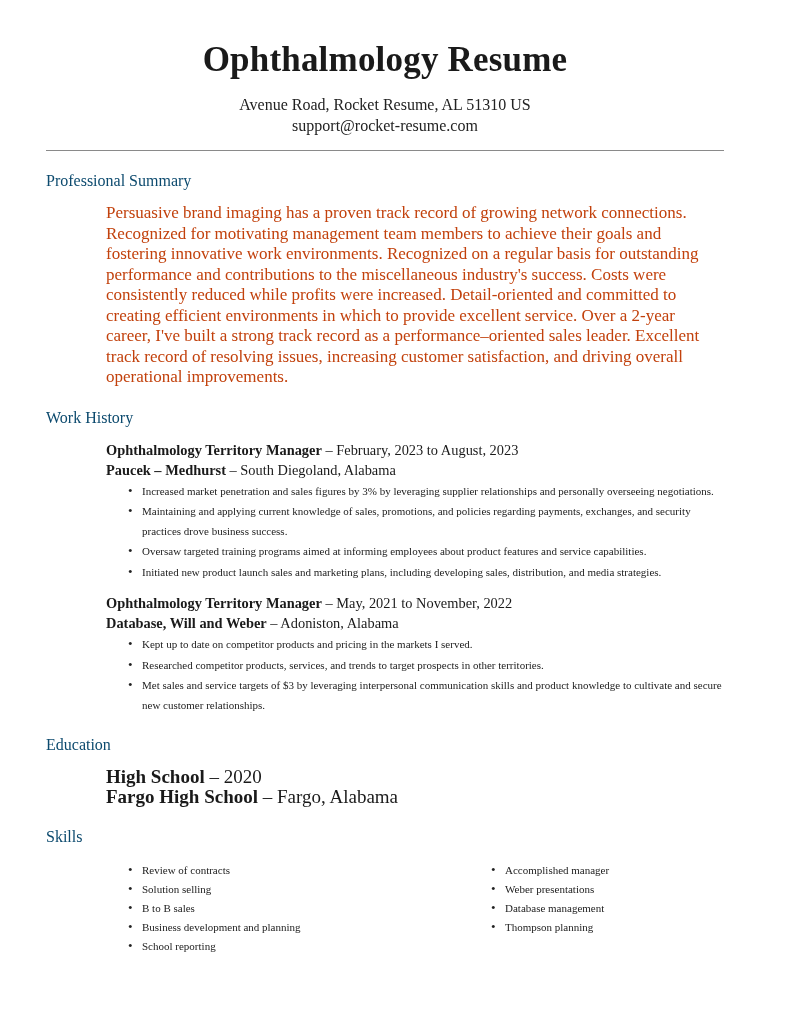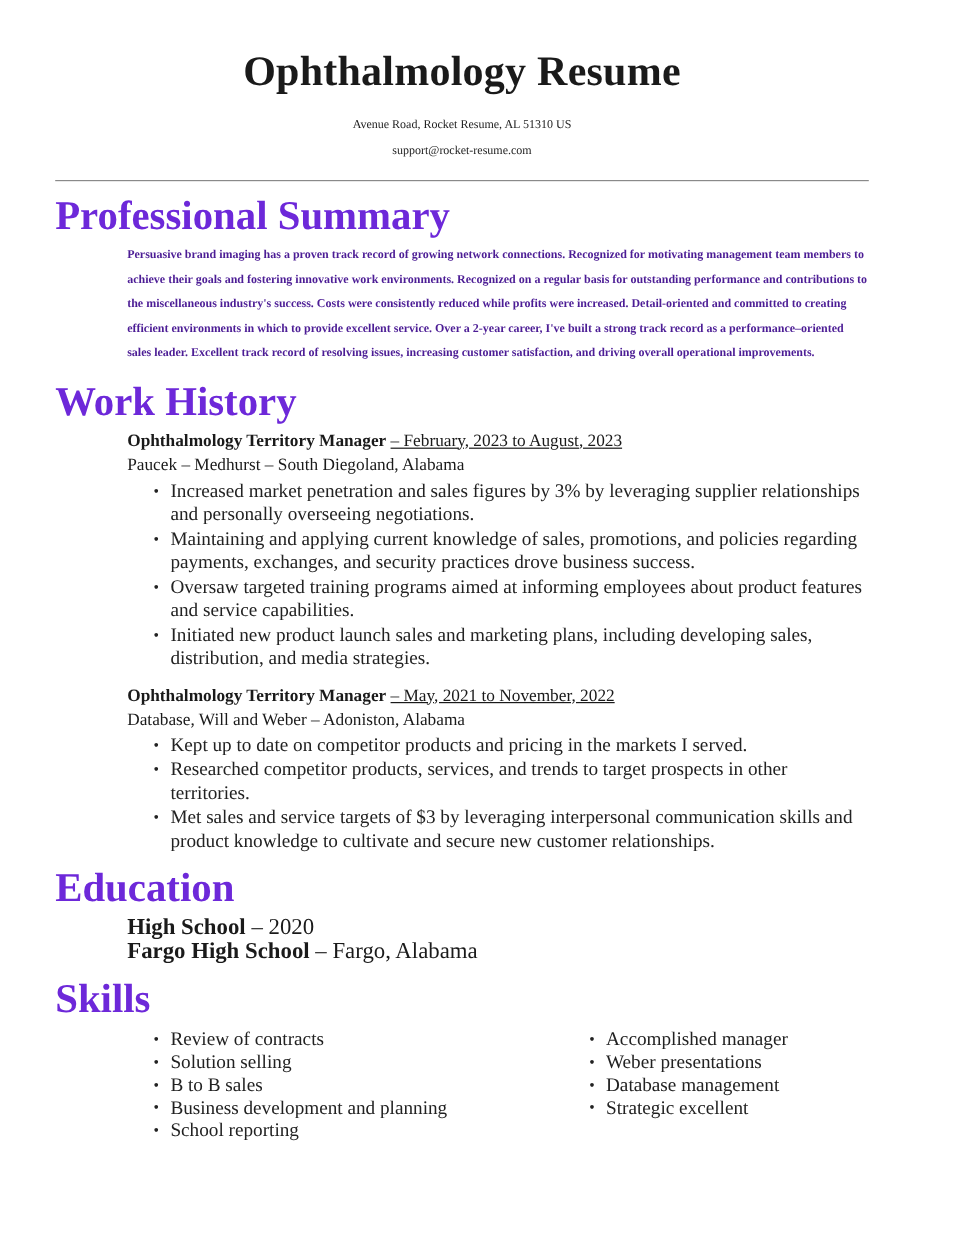--- a/index.html
+++ b/index.html
@@ -24,79 +24,78 @@
   .resume-title {
     text-align: center;
     font-size: 35px;
     font-weight: 700;
     letter-spacing: 0.2px;
     margin: 6px 0 14px 0;
     color: #1a1a1a;
   }
   .contact-line {
     text-align: center;
-    font-size: 10px;
+    font-size: 16px;
     line-height: 21px;
     color: #222222;
   }
   .divider {
     border-bottom: 1px solid #8a8a8a;
     margin: 14px 0 0 0;
   }
   .section {
     margin-top: 14px;
   }
   .section-heading {
-    font-size: 34px;
-    font-weight: 700;
-    color: #6d28d9;
+    font-size: 16px;
+    font-weight: 400;
+    color: #0c4a6e;
     margin: 0 0 6px 0;
     line-height: 32px;
   }
   .section-body {
     padding-left: 60px;
   }
   .summary-text {
-    font-size: 10px;
+    font-size: 17px;
     line-height: 20.5px;
     text-align: left;
-    color: #4c1d95;
-    font-weight: bold;
+    color: #c2410c;
   }
   .job {
     margin-bottom: 11px;
   }
   .job:last-child {
     margin-bottom: 0;
   }
   .job-title-line {
     font-size: 14.4px;
     line-height: 20px;
     color: #1a1a1a;
   }
   .job-title {
     font-weight: 700;
   }
-  .job-dates { font-weight: 400; text-decoration: underline; }
+  .job-dates { font-weight: 400; }
   .job-company-line {
     font-size: 14.4px;
     line-height: 20px;
     color: #1a1a1a;
     margin-bottom: 2px;
   }
-  .job-company { font-weight: 400; }
+  .job-company { font-weight: 700; }
   .job-location { font-weight: 400; }
   ul.bullets {
     margin: 2px 0 0 0;
     padding-left: 22px;
     list-style: none;
   }
   ul.bullets li {
     position: relative;
-    font-size: 16px;
+    font-size: 11px;
     line-height: 19.5px;
     padding-left: 14px;
     margin-bottom: 1px;
     color: #222222;
   }
   ul.bullets li:before {
     content: "\2022";
     position: absolute;
     left: 0;
     top: -1px;
@@ -207,20 +206,20 @@
             <li>B to B sales</li>
             <li>Business development and planning</li>
             <li>School reporting</li>
           </ul>
         </div>
         <div class="skills-col">
           <ul class="bullets">
             <li>Accomplished manager</li>
             <li>Weber presentations</li>
             <li>Database management</li>
-            <li>Strategic excellent</li>
+            <li>Thompson planning</li>
           </ul>
         </div>
       </div>
     </div>
   </div>
 
 </div>
 
 </body></html>

